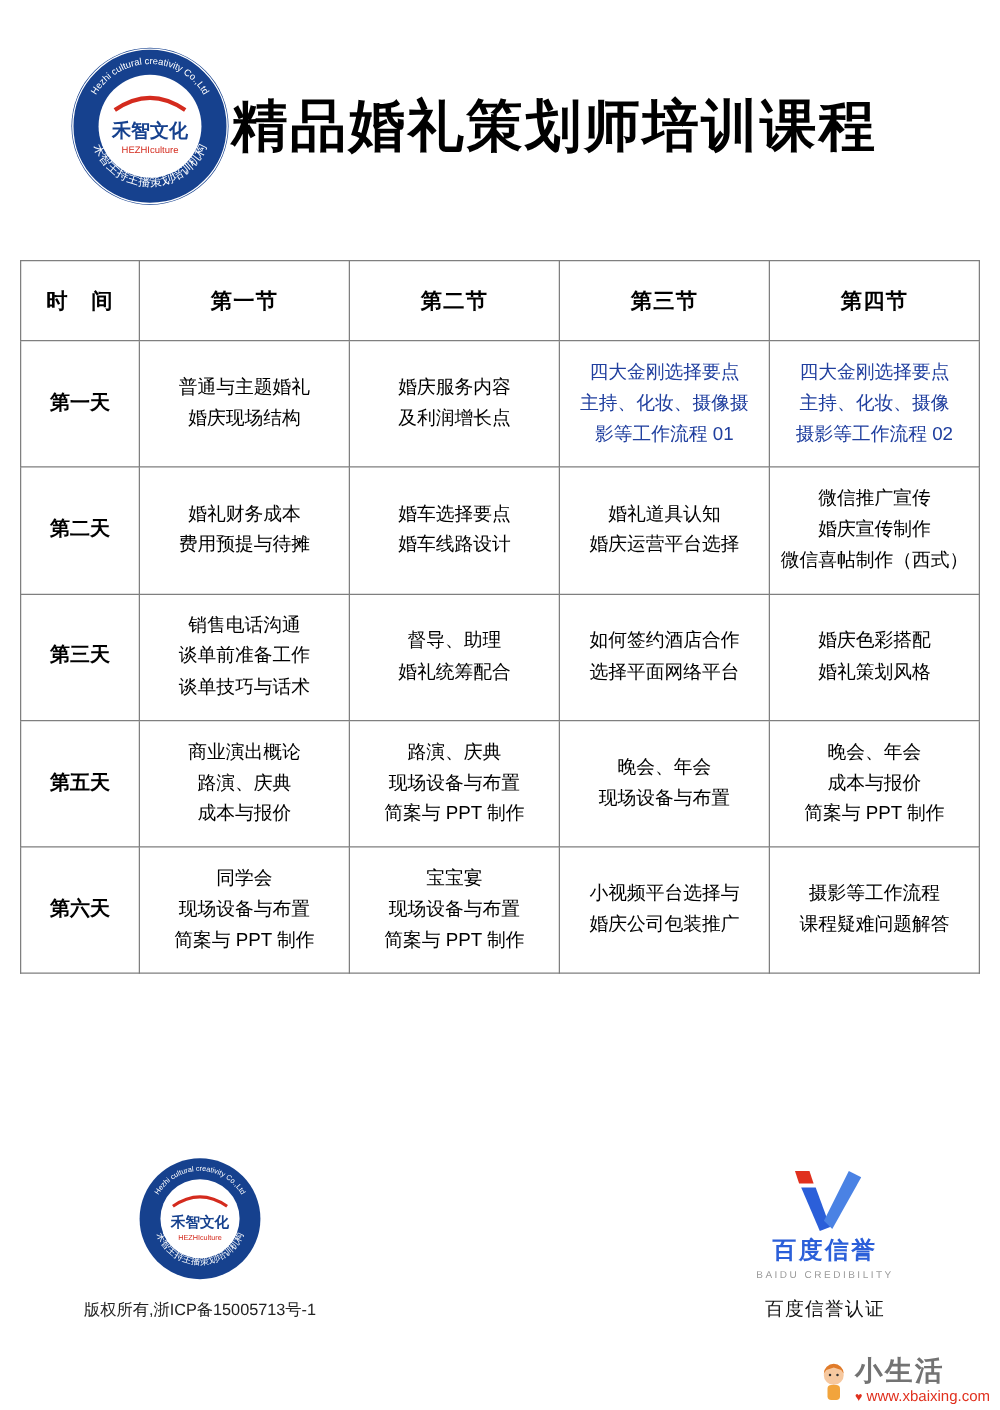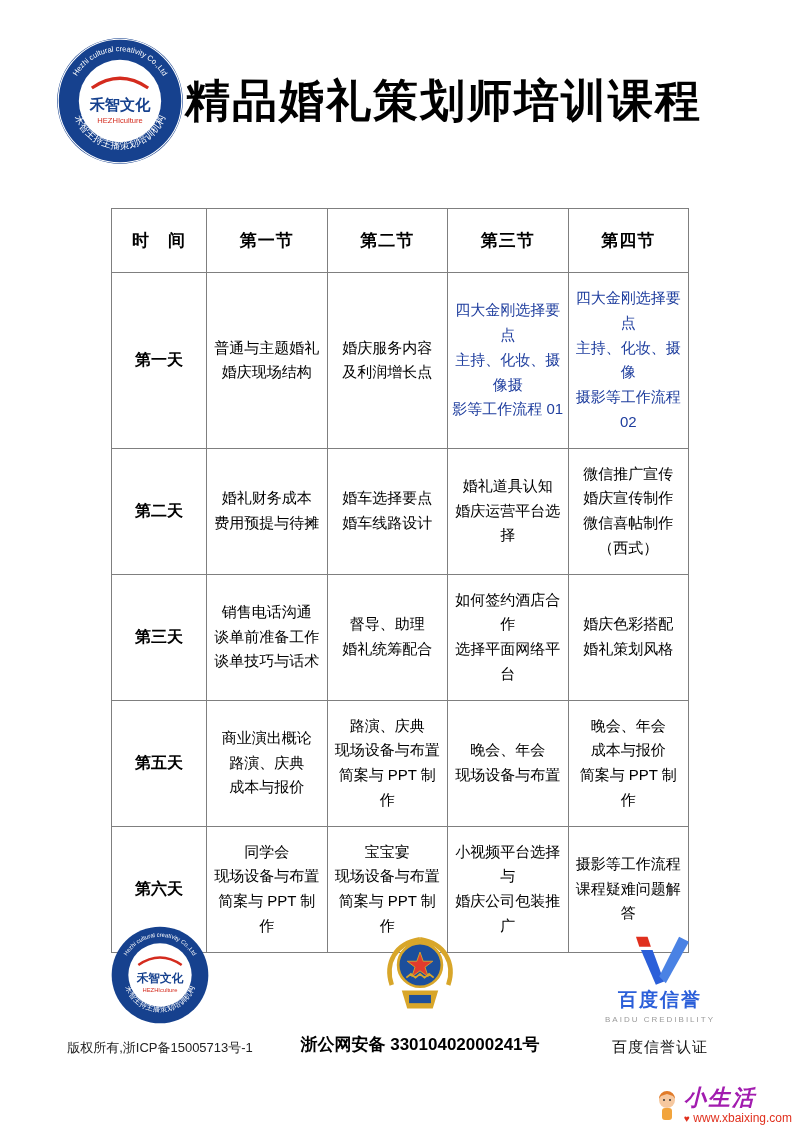--- a/index.html
+++ b/index.html
@@ -16,21 +16,21 @@
     padding:32px 30px 0 55px; height:170px;
   }
   .logo-wrap { width:130px; height:130px; flex:none; }
   .page-title {
     font-size:45px; font-weight:bold; color:#000;
     letter-spacing:2px; white-space:nowrap;
   }
 
   
   table.schedule {
-    width:578px; margin:38px auto 0; border-collapse:collapse; table-layout:fixed;
+    width:768px; margin:38px auto 0; border-collapse:collapse; table-layout:fixed;
   }
   table.schedule th, table.schedule td {
     border:1px solid #7f7f7f; text-align:center; vertical-align:middle;
     color:#000; background:#fff;
   }
   table.schedule th { height:64px; font-size:17px; font-weight:bold; letter-spacing:1px; }
   table.schedule td { font-size:15px; line-height:1.65; padding:13px 4px; height:96px; }
   table.schedule td.day { font-size:16px; font-weight:bold; }
   col.c-time { width:95px; }
 
@@ -51,21 +51,21 @@
   .baidu-name { font-size:19px; font-weight:bold; color:#2b5fd9; margin-top:2px; letter-spacing:2px; }
   .baidu-en { font-size:8px; color:#9a9a9a; letter-spacing:2px; margin-top:2px; }
   .baidu-cert { font-size:15px; color:#111; margin-top:14px; letter-spacing:1px; }
 
   
   .watermark {
     position:absolute; right:8px; bottom:4px; text-align:left;
     display:flex; align-items:flex-end;
   }
   .mascot { width:26px; height:34px; margin-right:4px; }
-  .wm-name { font-size:22px; font-weight:bold; color:#a21caf; letter-spacing:2px; line-height:1;font-style:italic; }
+  .wm-name { font-size:22px; font-weight:bold; color:#737373; letter-spacing:2px; line-height:1; }
   .wm-url { font-size:12px; color:#e0301e; margin-top:3px; line-height:1; }
   .wm-heart { color:#e0301e; font-size:10px; }
 </style>
 </head>
 <body>
 
 <div class="page">
 
   <div class="top">
     <div class="logo-wrap">
@@ -232,32 +232,20 @@
         <text font-size="9" fill="#ffffff" text-anchor="middle">
           <textPath href="#arcBot2" startOffset="50%">禾智主持主播策划培训机构</textPath>
         </text>
         <path d="M 34,48 Q 60,30 86,48" fill="none" stroke="#d42b1e" stroke-width="3"></path>
         <text x="60" y="68" font-size="14" font-weight="bold" fill="#16418e" text-anchor="middle">禾智文化</text>
         <text x="60" y="80" font-size="7" fill="#d42b1e" text-anchor="middle">HEZHIculture</text>
       </svg>
       <div class="f-copy">版权所有,浙ICP备15005713号-1</div>
     </div>
 
-    <div class="f-col f-col-mid">
-      <svg class="badge-svg" viewBox="0 0 90 92">
-        <path d="M 14,58 C 6,34 18,12 45,8" fill="none" stroke="#d8a62a" stroke-width="5"></path>
-        <path d="M 76,58 C 84,34 72,12 45,8" fill="none" stroke="#d8a62a" stroke-width="5"></path>
-        <circle cx="45" cy="36" r="24" fill="#1c4f9c" stroke="#d8a62a" stroke-width="3"></circle>
-        <polygon points="45,22 48.5,32 59,32 50.5,38.5 54,49 45,42.5 36,49 39.5,38.5 31,32 41.5,32" fill="#e23b2e" stroke="#d8a62a" stroke-width="1"></polygon>
-        <path d="M 30,50 l 5,-4 5,4 5,-4 5,4 5,-4 5,4" fill="none" stroke="#d8a62a" stroke-width="2"></path>
-        <path d="M 25,64 h 40 l -6,20 h -28 z" fill="#d8a62a"></path>
-        <rect x="33" y="69" width="24" height="9" fill="#1c4f9c"></rect>
-      </svg>
-      <div class="f-police">浙公网安备 33010402000241号</div>
-    </div>
 
     <div class="f-col f-col-right">
       <svg class="baidu-v" viewBox="0 0 70 60">
         <polygon points="6,2 20,2 24,14 10,14" fill="#e0301e"></polygon>
         <polygon points="12,18 26,18 40,56 30,60" fill="#2b5fd9"></polygon>
         <polygon points="58,2 70,8 42,58 34,50" fill="#4a82e4"></polygon>
       </svg>
       <div class="baidu-name">百度信誉</div>
       <div class="baidu-en">BAIDU CREDIBILITY</div>
       <div class="baidu-cert">百度信誉认证</div>

